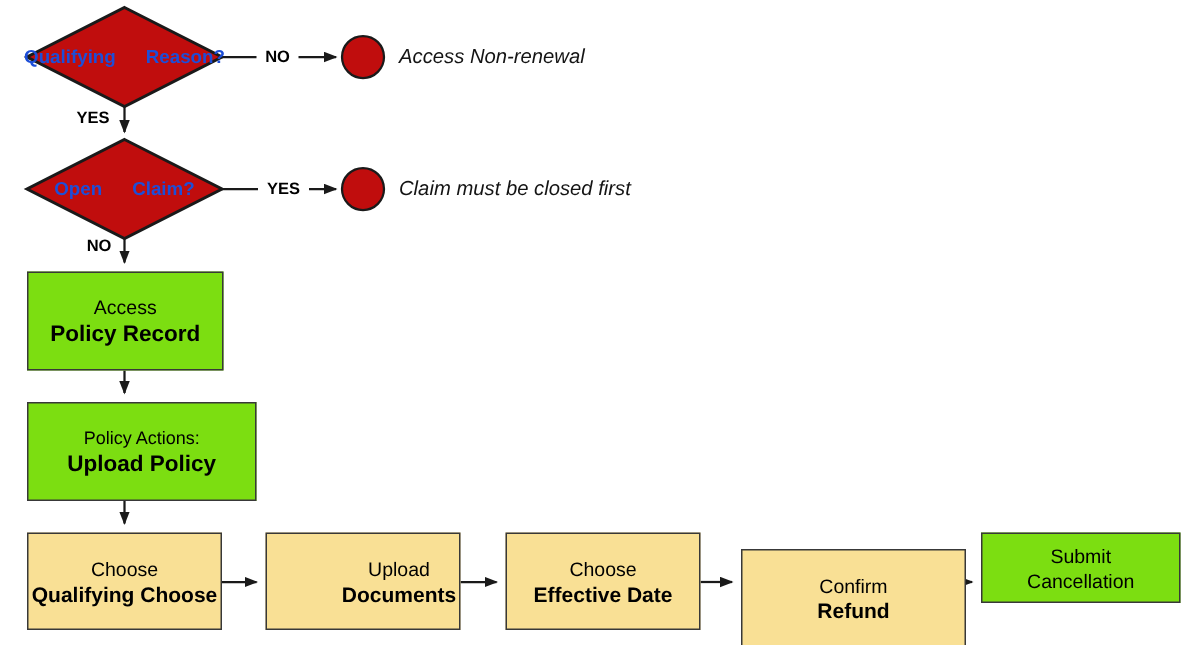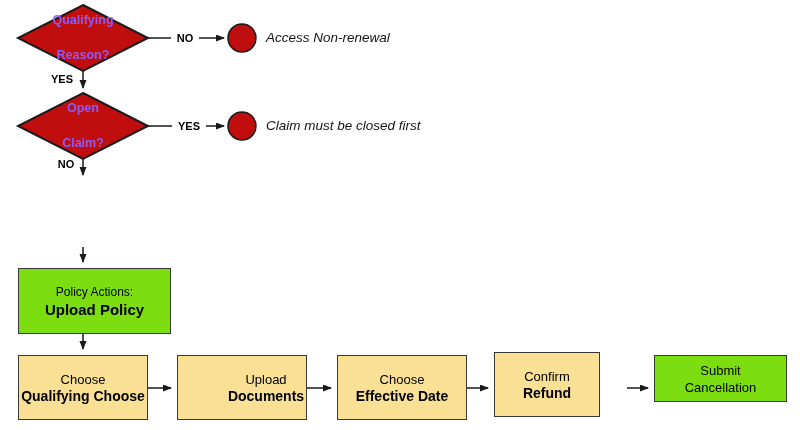--- a/index.html
+++ b/index.html
@@ -26,25 +26,25 @@
   }
   .green { background: #7CDE11; }
   .tan   { background: #F9E095; }
   .l1 { font-size: 13px; font-weight: normal; }
   .l1-small { font-size: 12px; font-weight: normal; }
   .l2 { font-size: 14px; font-weight: bold; }
   .l2-big { font-size: 15px; font-weight: bold; }
   .diamond-text {
     position: absolute;
     display: flex;
-    flex-direction: column;
+    flex-direction: row;
     align-items: center;
     justify-content: center;
     text-align: center;
-    color: #8b5cf6;
+    color: #1d4ed8;
     font-weight: bold;
     font-size: 12.5px;
     line-height: 15px;
     gap: 20px;
   }
   .branch-label {
     position: absolute;
     font-weight: bold;
     font-size: 11px;
     color: #000000;
@@ -101,38 +101,42 @@
   </div>
 
   <div class="branch-label on-line" style="left:171px; top:31px; width:24px;">NO</div>
   <div class="branch-label" style="left:45px; top:72px; width:34px;">YES</div>
   <div class="branch-label on-line" style="left:172px; top:119px; width:30px;">YES</div>
   <div class="branch-label" style="left:49px; top:157px; width:34px;">NO</div>
 
   <div class="annotation" style="left:266px; top:30px;">Access Non-renewal</div>
   <div class="annotation" style="left:266px; top:118px;">Claim must be closed first</div>
 
+  <div class="box green" style="left:18px; top:181px; width:131px; height:66px; line-height:18px;">
+    <div class="l1">Access</div>
+    <div class="l2-big">Policy Record</div>
+  </div>
   <div class="box green" style="left:18px; top:268px; width:153px; height:66px;">
     <div class="l1-small">Policy Actions:</div>
     <div class="l2-big">Upload Policy</div>
   </div>
 
   <div class="box tan" style="left:18px; top:355px; width:130px; height:65px;">
     <div class="l1">Choose</div>
     <div class="l2">Qualifying Choose</div>
   </div>
   <div class="box tan" style="left:177px; top:355px; width:130px; height:65px;padding-left:48px;">
     <div class="l1">Upload</div>
     <div class="l2">Documents</div>
   </div>
   <div class="box tan" style="left:337px; top:355px; width:130px; height:65px;">
     <div class="l1">Choose</div>
     <div class="l2">Effective Date</div>
   </div>
-  <div class="box tan" style="left:494px; top:352px; width:106px; height:65px;">
+  <div class="box tan" style="left:494px; top:366px; width:150px; height:65px;">
     <div class="l1">Confirm</div>
     <div class="l2">Refund</div>
   </div>
   <div class="box green" style="left:654px; top:355px; width:133px; height:47px;">
     <div class="l1">Submit</div>
     <div class="l1">Cancellation</div>
   </div>
 
 </div>
 

